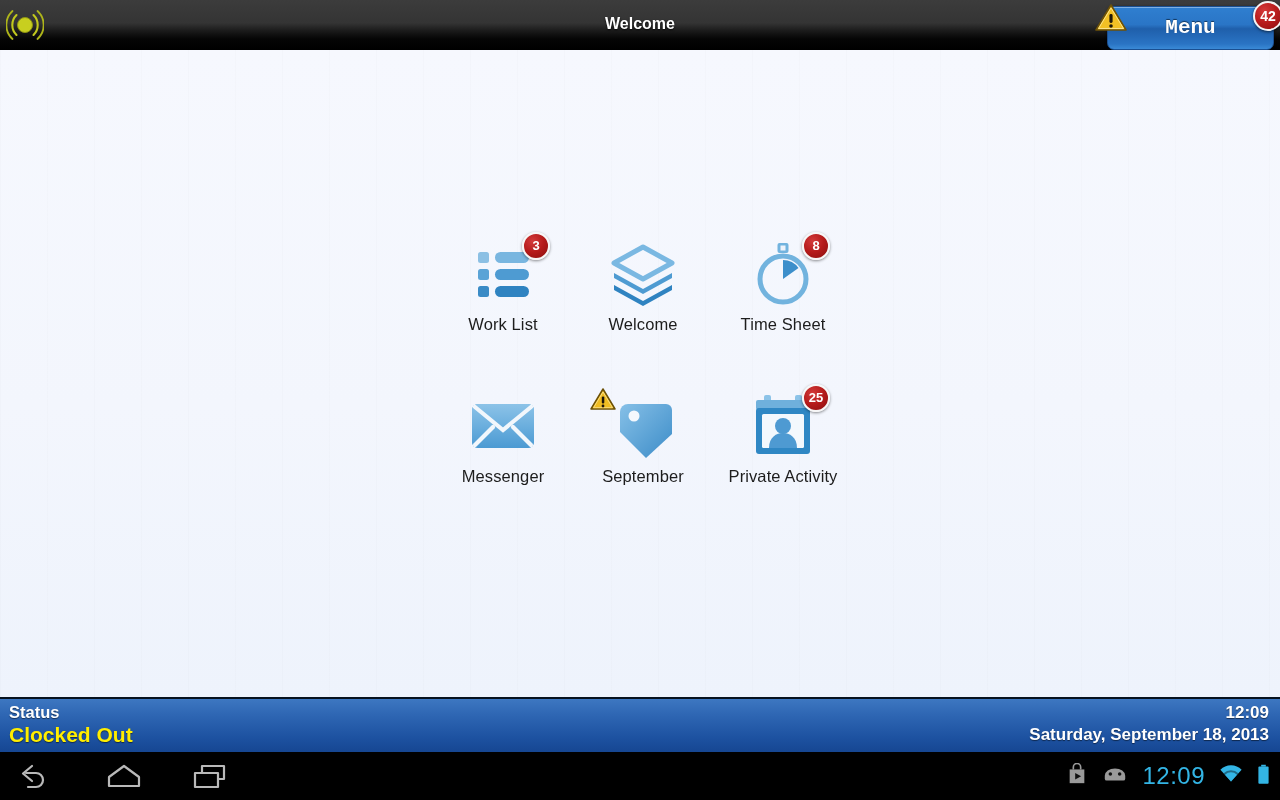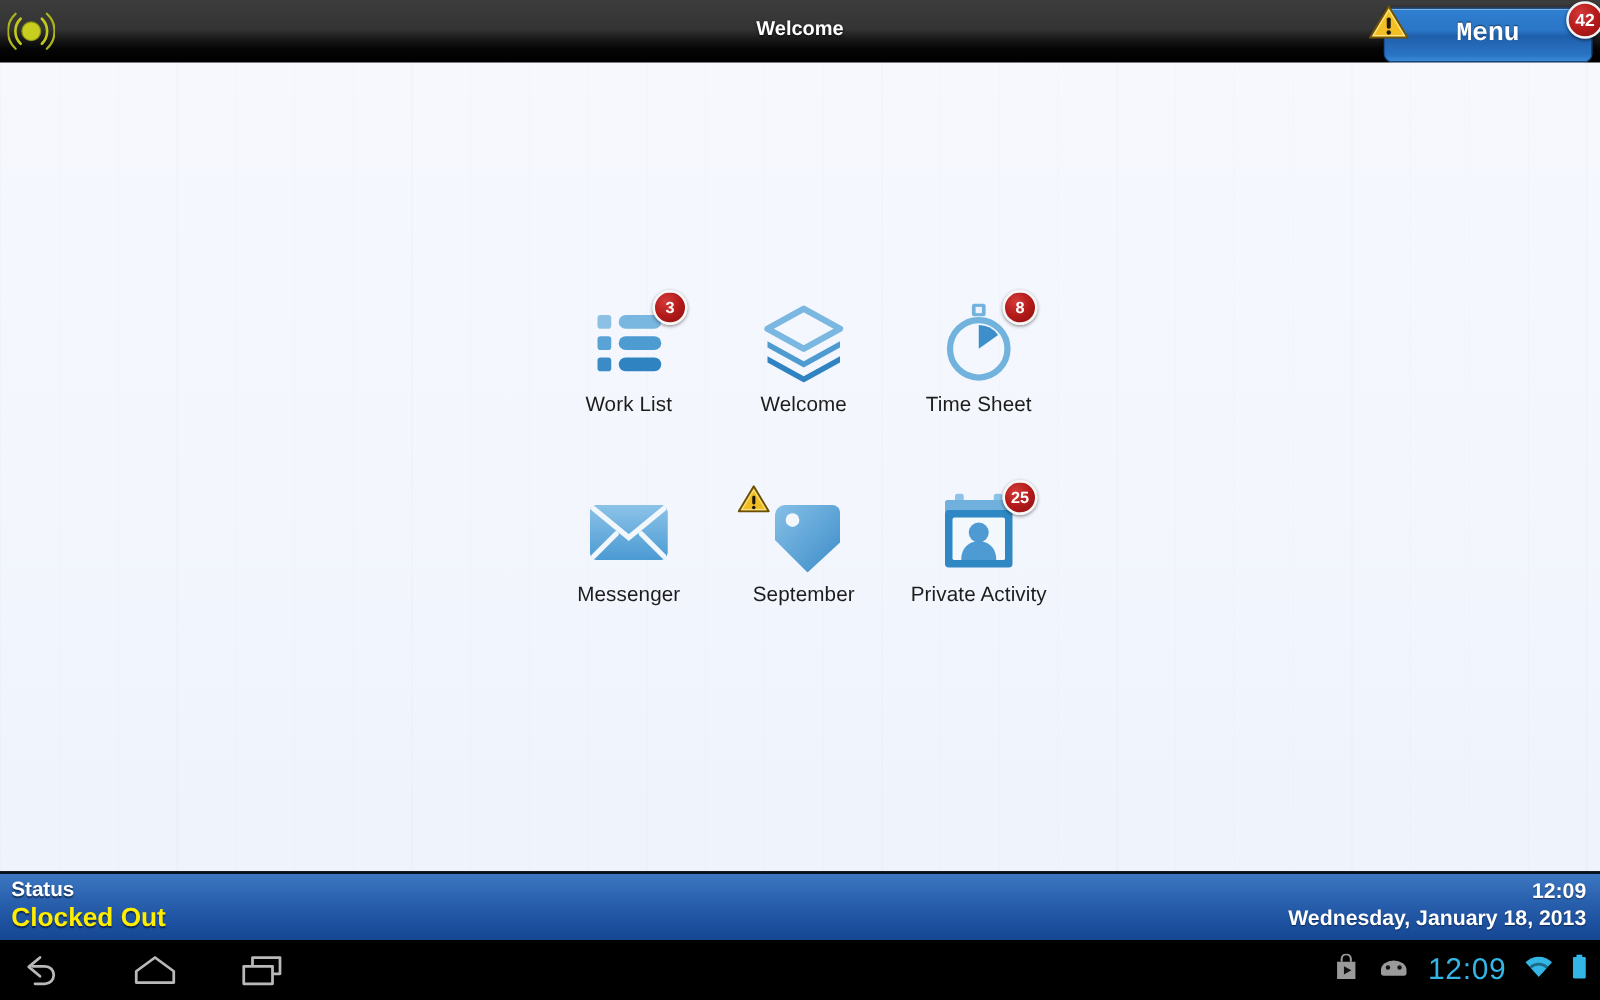--- a/index.html
+++ b/index.html
@@ -264,21 +264,21 @@
   </div>
 
   <div class="statusbar">
     <div class="st-left">
       <div class="st-status">Status</div>
       <div class="st-clock-state">Clocked Out</div>
     </div>
 
     <div class="st-right">
       <div class="st-time">12:09</div>
-      <div class="st-date">Wednesday, January 18, 2013</div>
+      <div class="st-date">Saturday, September 18, 2013</div>
     </div>
   </div>
 
   <div class="navbar">
     <div class="nav-left">
 
       <div class="nav-btn">
         <svg viewBox="0 0 40 30" width="40" height="30">
           <path d="M8 12 L18 12 A7 7 0 0 1 18 26 L10 26" fill="none" stroke="#b9b9b9" stroke-width="2.2" stroke-linecap="round" stroke-linejoin="round"></path>
           <path d="M14 5 L5 12.5 L14 20" fill="none" stroke="#b9b9b9" stroke-width="2.2" stroke-linecap="round" stroke-linejoin="round"></path>

